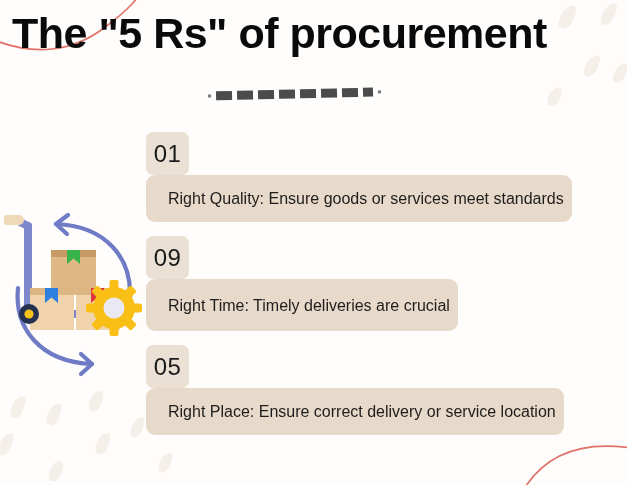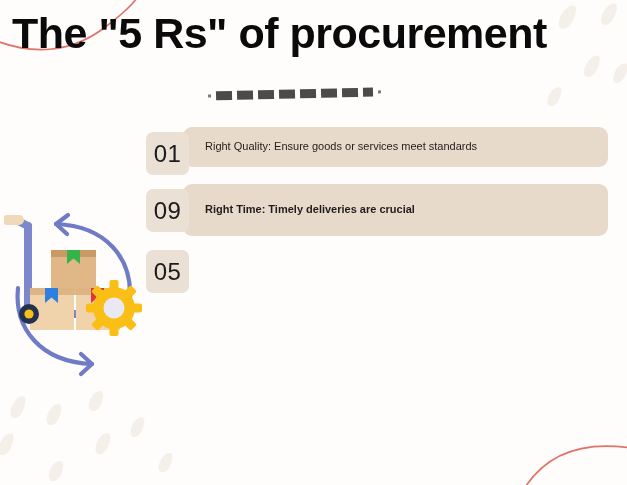--- a/index.html
+++ b/index.html
@@ -84,20 +84,21 @@
     position: absolute;
     left: 146px;
     top: 127px;
     width: 462px;
   }
   .row {
     position: relative;
     display: flex;
     align-items: flex-start;
     margin-bottom: 9px;
+    flex-direction: column;
   }
   .num-box {
     flex: none;
     width: 43px;
     height: 43px;
     background: #ebe0d4;
     border-radius: 7px;
     display: flex;
     align-items: center;
     justify-content: center;
@@ -107,30 +108,30 @@
     letter-spacing: 0.5px;
     margin-top: 5px;
     margin-right: -6px;
     z-index: 2;
     position: relative;
   }
   .panel {
     flex: 1;
     background: #e7dacb;
     border-radius: 9px;
-    padding: 12px 16px 12px 22px;
-    font-size: 11px;
+    padding: 12px 8px 12px 22px;
+    font-size: 16px;
     line-height: 1.45;
     color: #1f1d1b;
     min-height: 30px;
     display: flex;
     align-items: center;
     box-sizing: border-box;
   }
-  .row.single .panel { min-height: 52px; font-weight: bold; }
+  .row.single .panel { min-height: 52px; }
 
   
   .illus {
     position: absolute;
     left: 4px;
     top: 196px;
     width: 142px;
     height: 200px;
   }
 </style>
@@ -239,20 +240,21 @@
     </div>
 
 
     <div class="row single">
       <div class="num-box">09</div>
       <div class="panel">Right Time: Timely deliveries are crucial</div>
     </div>
 
     <div class="row">
       <div class="num-box">05</div>
+      <div class="panel">Right Place: Ensure correct delivery or service location</div>
     </div>
 
     <div class="row">
     </div>
 
   </div>
 
 </div>
 
 </body></html>

